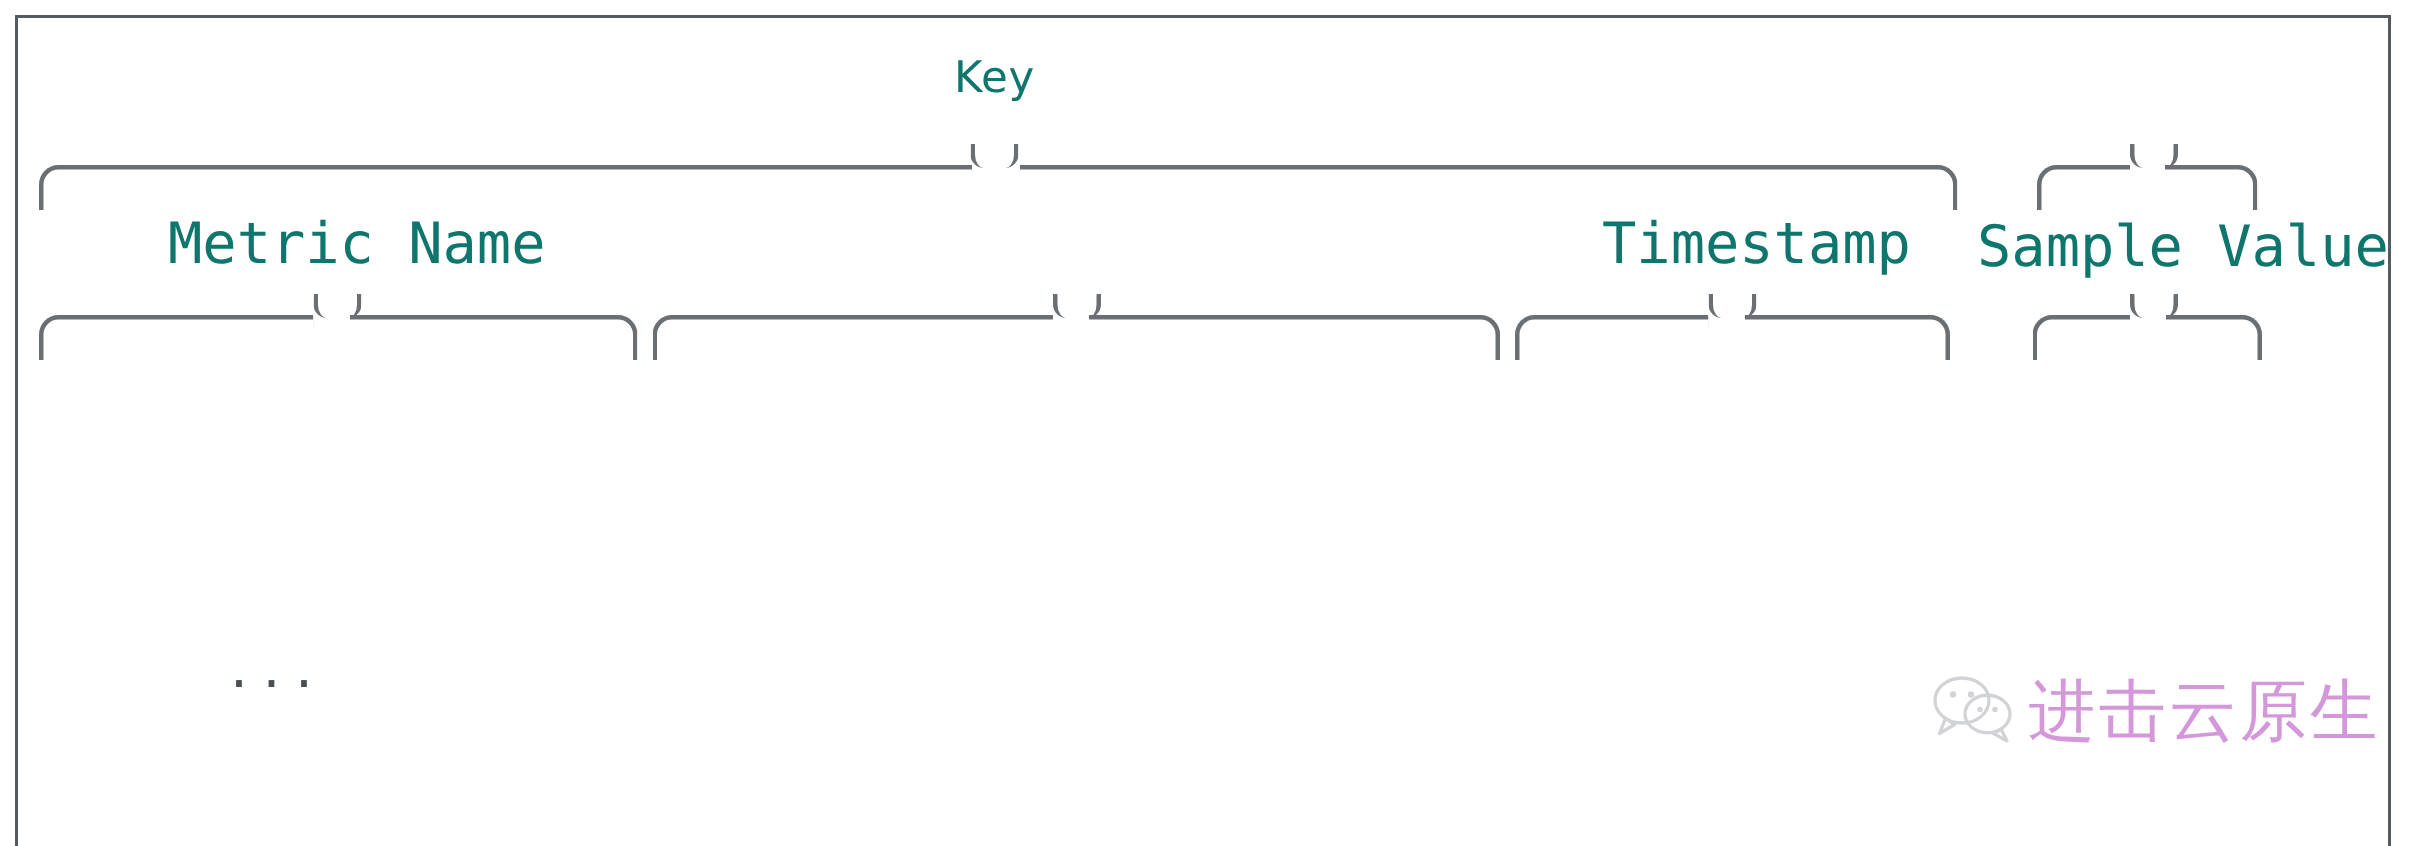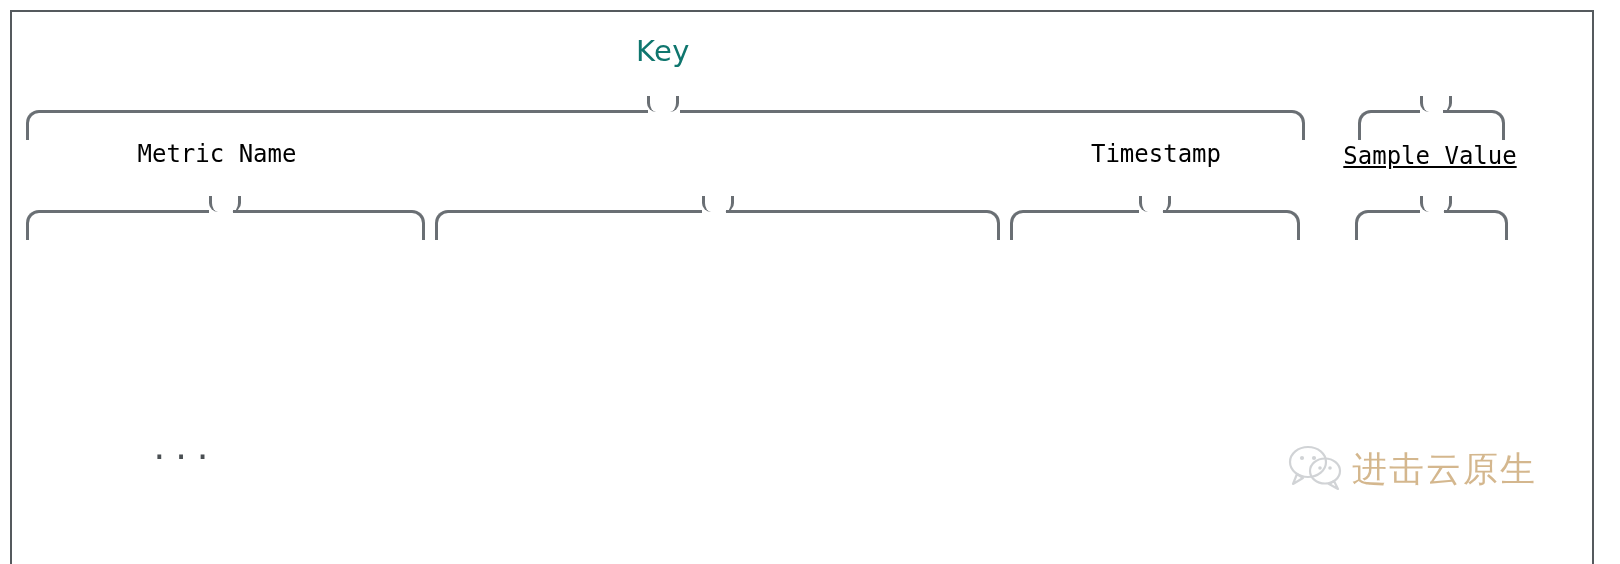--- a/index.html
+++ b/index.html
@@ -35,22 +35,22 @@
     font-family: "DejaVu Sans", "Liberation Sans", sans-serif;
     font-size: 29px;
     color: #0f766e;
     white-space: nowrap;
     text-align: center;
     letter-spacing: 0.5px;
   }
   .cap-mono {
     position: absolute;
     font-family: "DejaVu Sans Mono", "Liberation Mono", monospace;
-    font-size: 24px;
-    color: #000000;
+    font-size: 38px;
+    color: #0f766e;
     white-space: nowrap;
     text-align: center;
     letter-spacing: 0px;
   }
 
   
   .brace {
     position: absolute;
     height: 34px;
     pointer-events: none;
@@ -118,22 +118,22 @@
     left: 1288px;
     top: 444px;
     display: flex;
     align-items: center;
     gap: 8px;
     opacity: 0.45;
     pointer-events: none;
   }
   .watermark .wm-text {
     font-family: "DejaVu Sans", "Liberation Sans", sans-serif;
-    font-size: 35px;
-    color: #a16207;
+    font-size: 45px;
+    color: #a21caf;
     letter-spacing: 2px;
     white-space: nowrap;
   }
   .wechat-icon { width: 56px; height: 46px; }
 </style>
 </head>
 <body>
 
 <div id="canvas">
 
@@ -154,21 +154,21 @@
     <div class="arm right" style="width:62px;"></div>
     <div class="nub" style="left:62px;"></div>
     <div class="nub2" style="left:78px;"></div>
   </div>
 
   <div class="cap-mono" style="left:112px; top:140px; width:210px;">Metric Name</div>
 
 
   <div class="cap-mono" style="left:1068px; top:140px; width:176px;">Timestamp</div>
 
-  <div class="cap-mono" style="left:1318px; top:142px; width:224px;text-decoration:underline;">Sample Value</div>
+  <div class="cap-mono" style="left:1318px; top:142px; width:224px;">Sample Value</div>
 
   <div class="brace" style="left:26px; top:210px; width:399px;">
     <div class="arm left" style="width:183px;"></div>
     <div class="arm right" style="width:192px;"></div>
     <div class="nub" style="left:183px;"></div>
     <div class="nub2" style="left:199px;"></div>
   </div>
 
   <div class="brace" style="left:435px; top:210px; width:565px;">
     <div class="arm left" style="width:267px;"></div>

